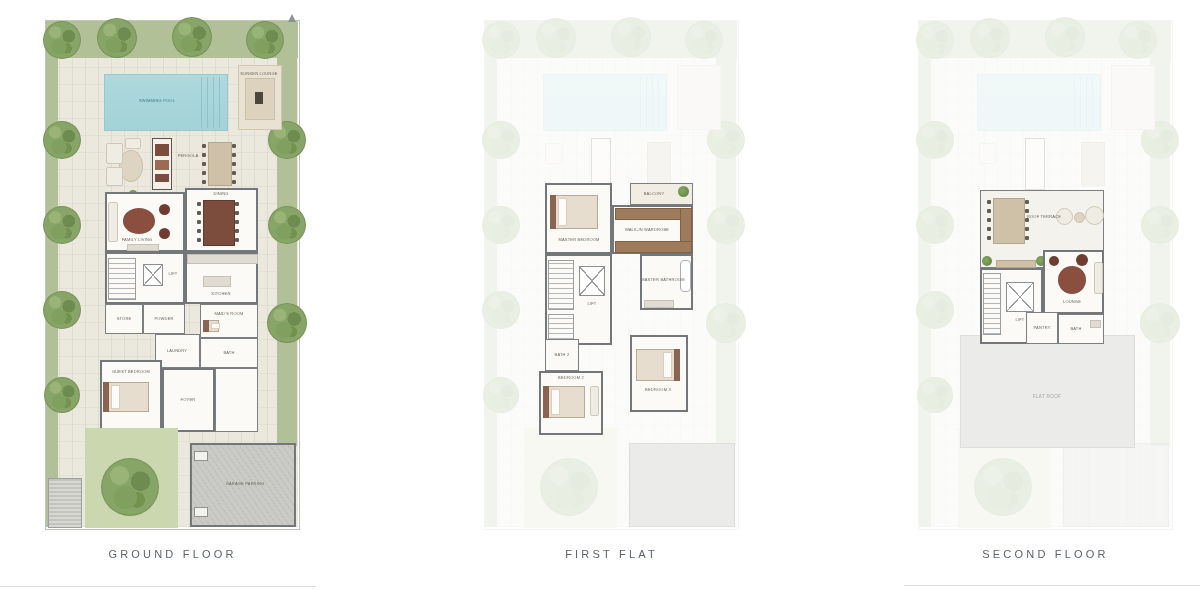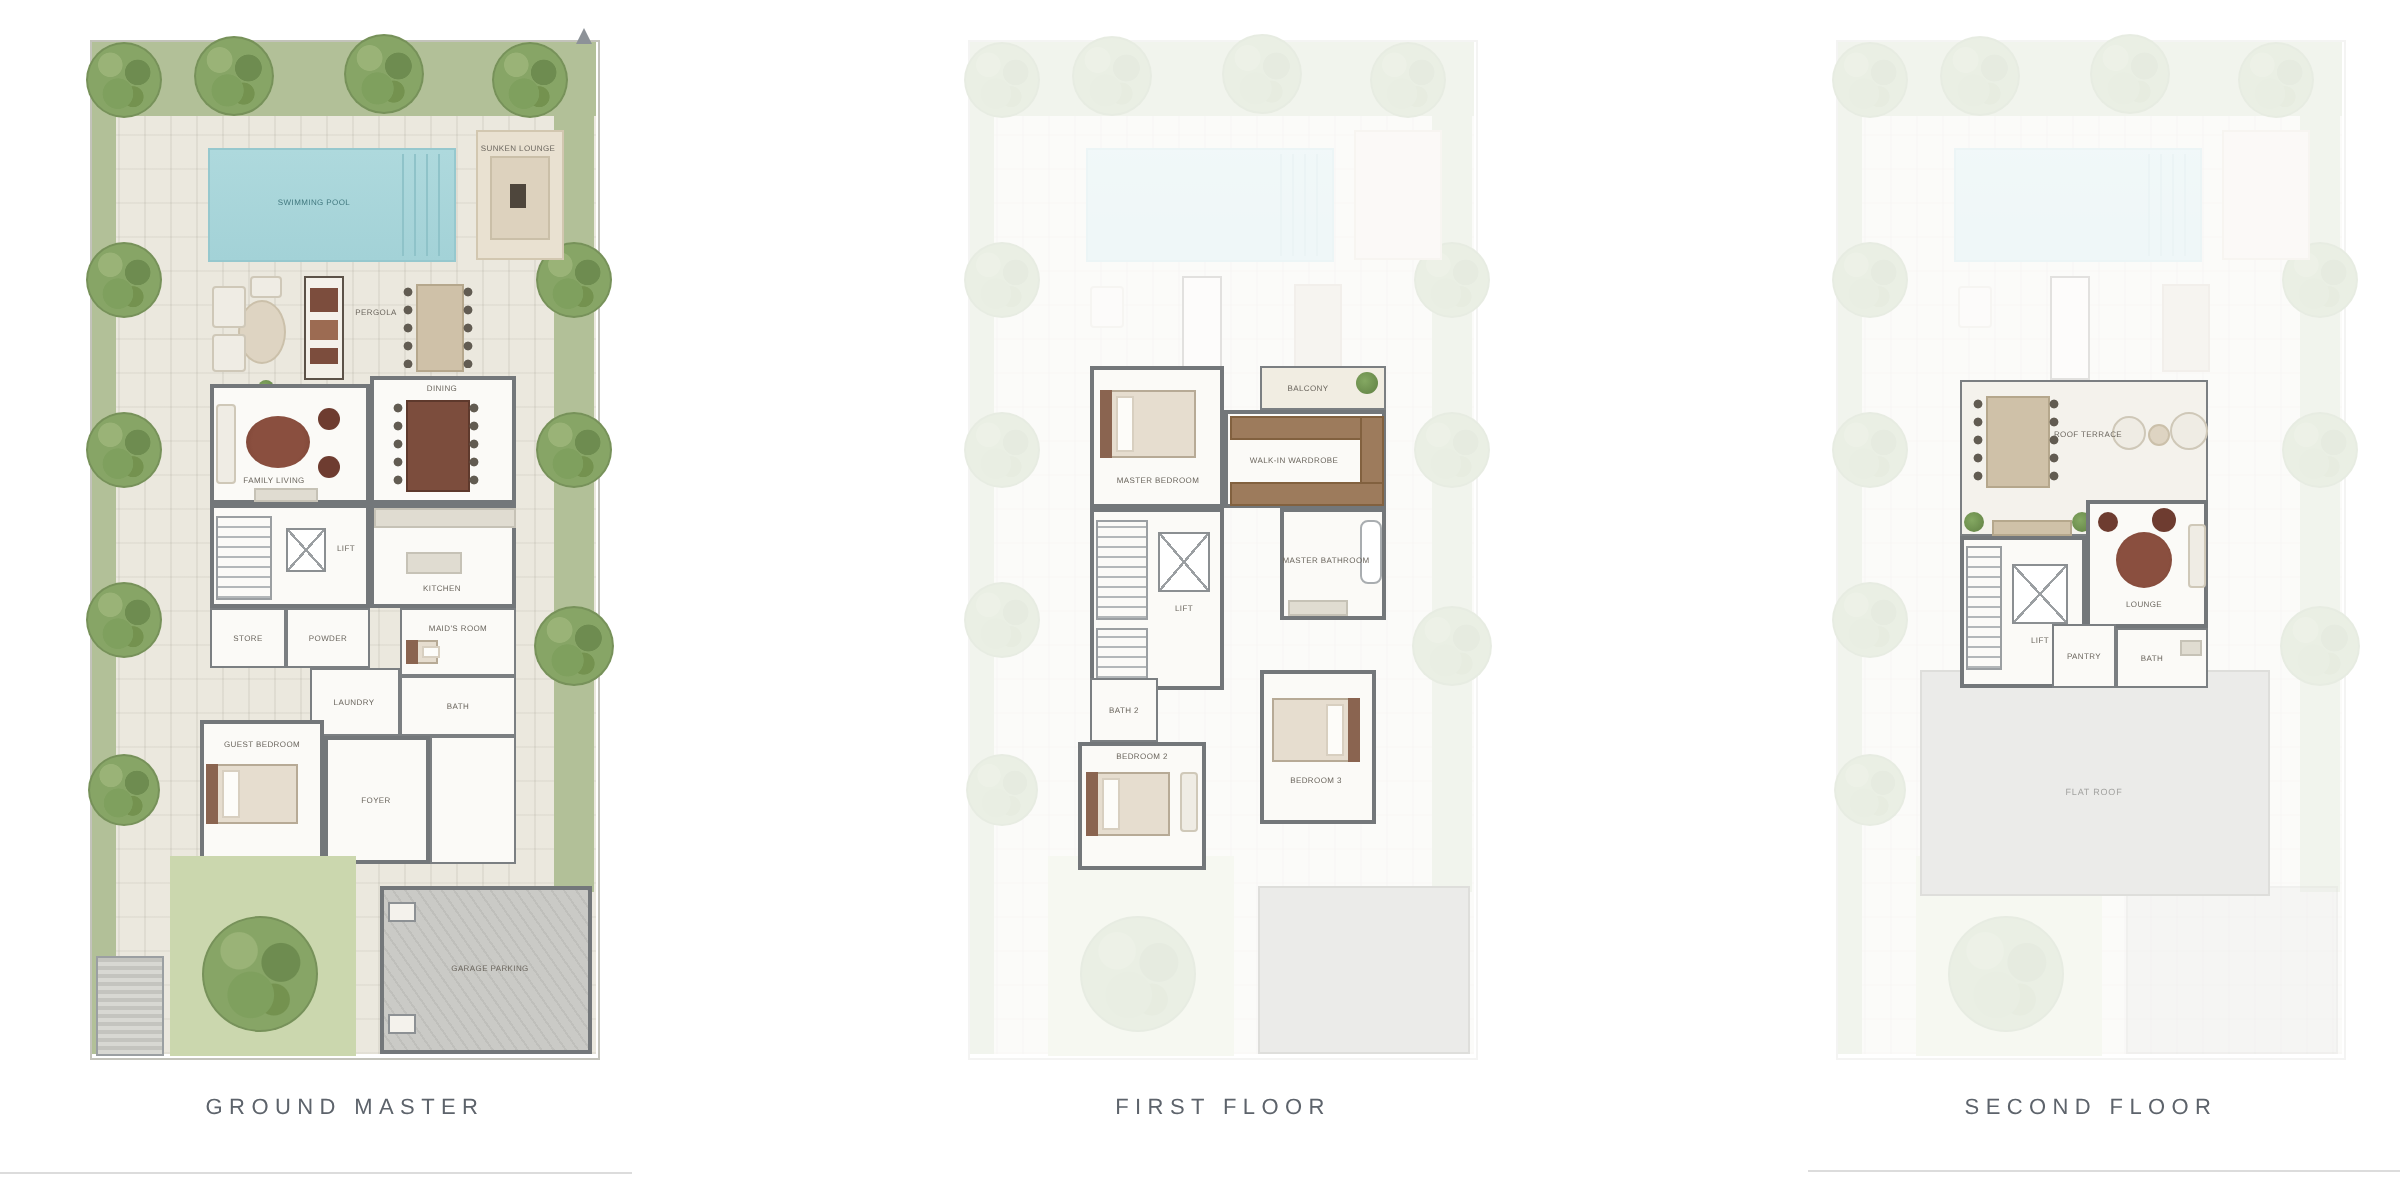--- a/index.html
+++ b/index.html
@@ -139,21 +139,21 @@
 
       <div class="a lawn" style="left:40px;top:414px;width:93px;height:100px"></div>
       <i class="a tree" style="left:56px;top:444px;width:58px;height:58px"></i>
       <div class="a garage" style="left:145px;top:429px;width:106px;height:84px"></div>
       <div class="a wheel" style="left:149px;top:437px;width:12px;height:8px"></div>
       <div class="a wheel" style="left:149px;top:493px;width:12px;height:8px"></div>
       <div class="rlabel" style="left:200px;top:470px">GARAGE PARKING</div>
       <div class="a hatchbox" style="left:3px;top:464px;width:32px;height:48px"></div>
       <i class="a north" style="left:243px;top:0"></i>
     </div>
-    <div class="caption">GROUND MASTER</div>
+    <div class="caption">GROUND FLOOR</div>
   </section>
 
   <section class="slide" style="left:484px">
     <div class="plan">
       <div class="ghost">
         <div class="a paving" style="left:1px;top:7px;width:252px;height:506px"></div>
         <div class="a green" style="left:0;top:7px;width:13px;height:506px"></div>
         <div class="a green" style="left:13px;top:7px;width:240px;height:37px"></div>
         <div class="a green" style="left:232px;top:44px;width:20px;height:388px"></div>
         <div class="fence"></div>
@@ -202,21 +202,21 @@
       <div class="a room2" style="left:61px;top:325px;width:34px;height:32px"></div>
       <div class="rlabel" style="left:78px;top:341px">BATH 2</div>
       <div class="a room" style="left:55px;top:357px;width:64px;height:64px"></div>
       <div class="a bed" style="left:59px;top:372px;width:42px;height:32px"></div>
       <div class="a sofa" style="left:106px;top:372px;width:7px;height:28px"></div>
       <div class="rlabel" style="left:87px;top:364px">BEDROOM 2</div>
       <div class="a room" style="left:146px;top:321px;width:58px;height:77px"></div>
       <div class="a bed hb-right" style="left:152px;top:335px;width:44px;height:32px"></div>
       <div class="rlabel" style="left:174px;top:376px">BEDROOM 3</div>
     </div>
-    <div class="caption">FIRST FLOOR</div>
+    <div class="caption">FIRST FLAT</div>
   </section>
 
   <section class="slide" style="left:918px">
     <div class="plan">
       <div class="ghost">
         <div class="a paving" style="left:1px;top:7px;width:252px;height:506px"></div>
         <div class="a green" style="left:0;top:7px;width:13px;height:506px"></div>
         <div class="a green" style="left:13px;top:7px;width:240px;height:37px"></div>
         <div class="a green" style="left:232px;top:44px;width:20px;height:388px"></div>
         <div class="fence"></div>

